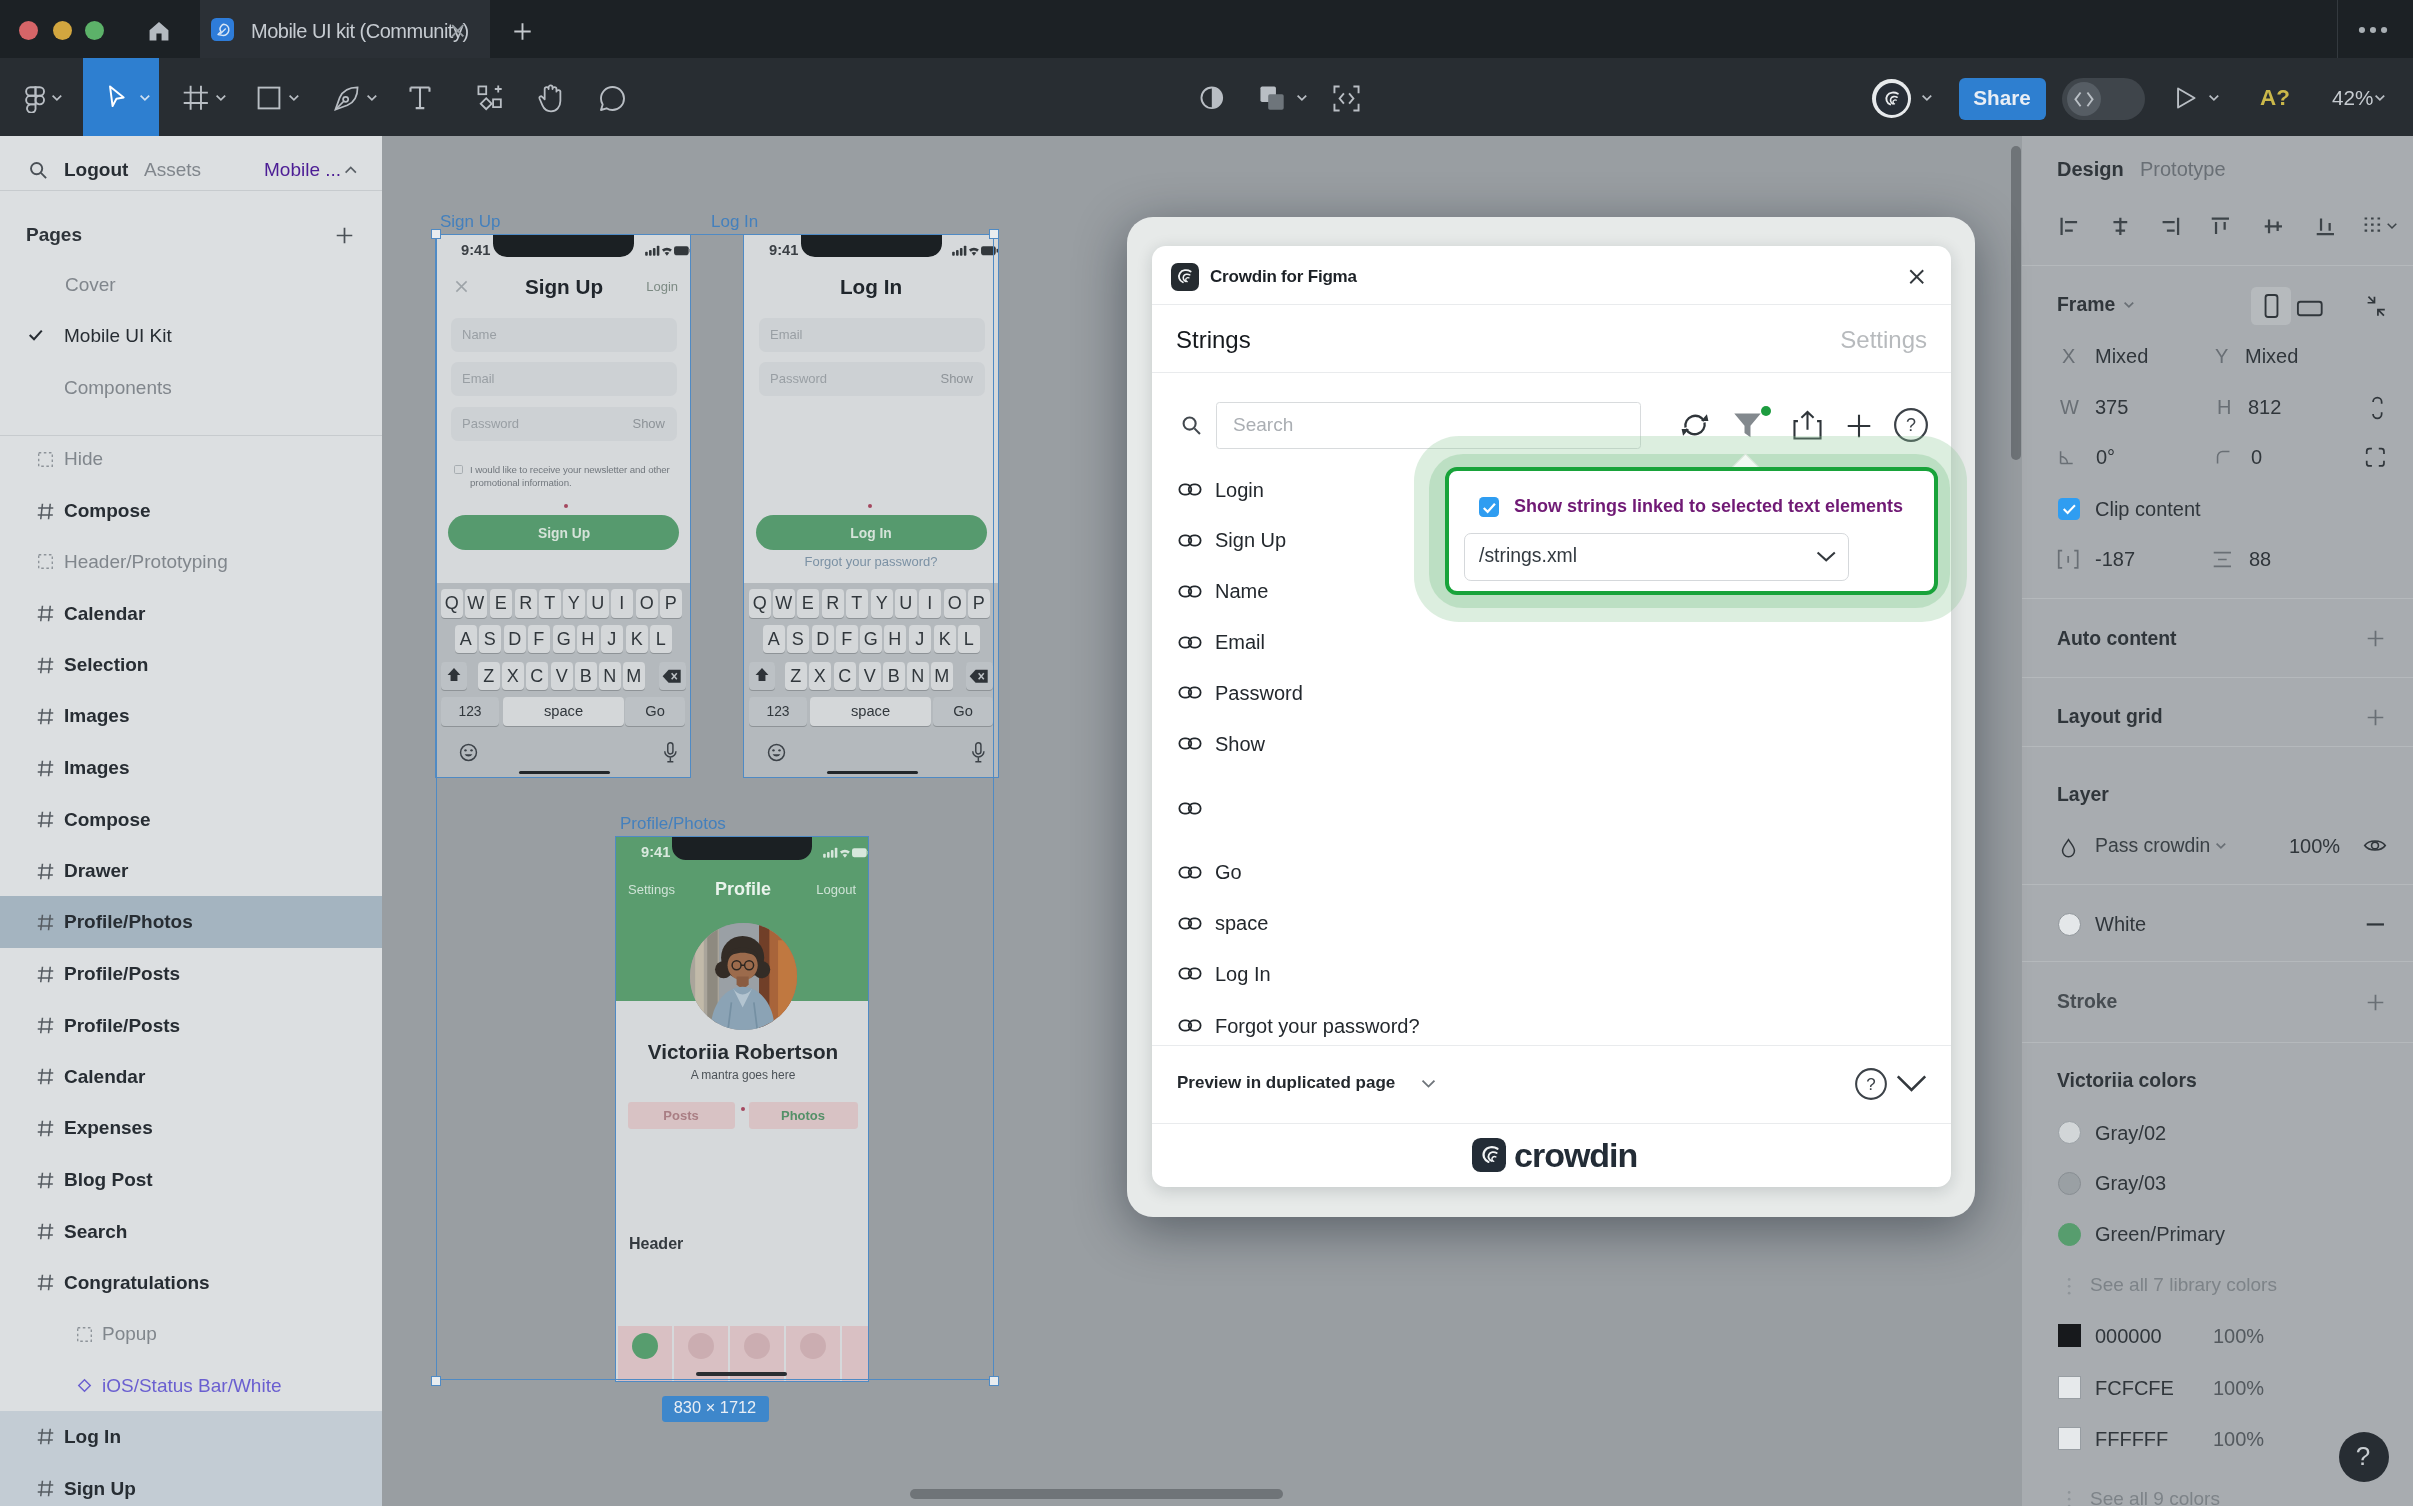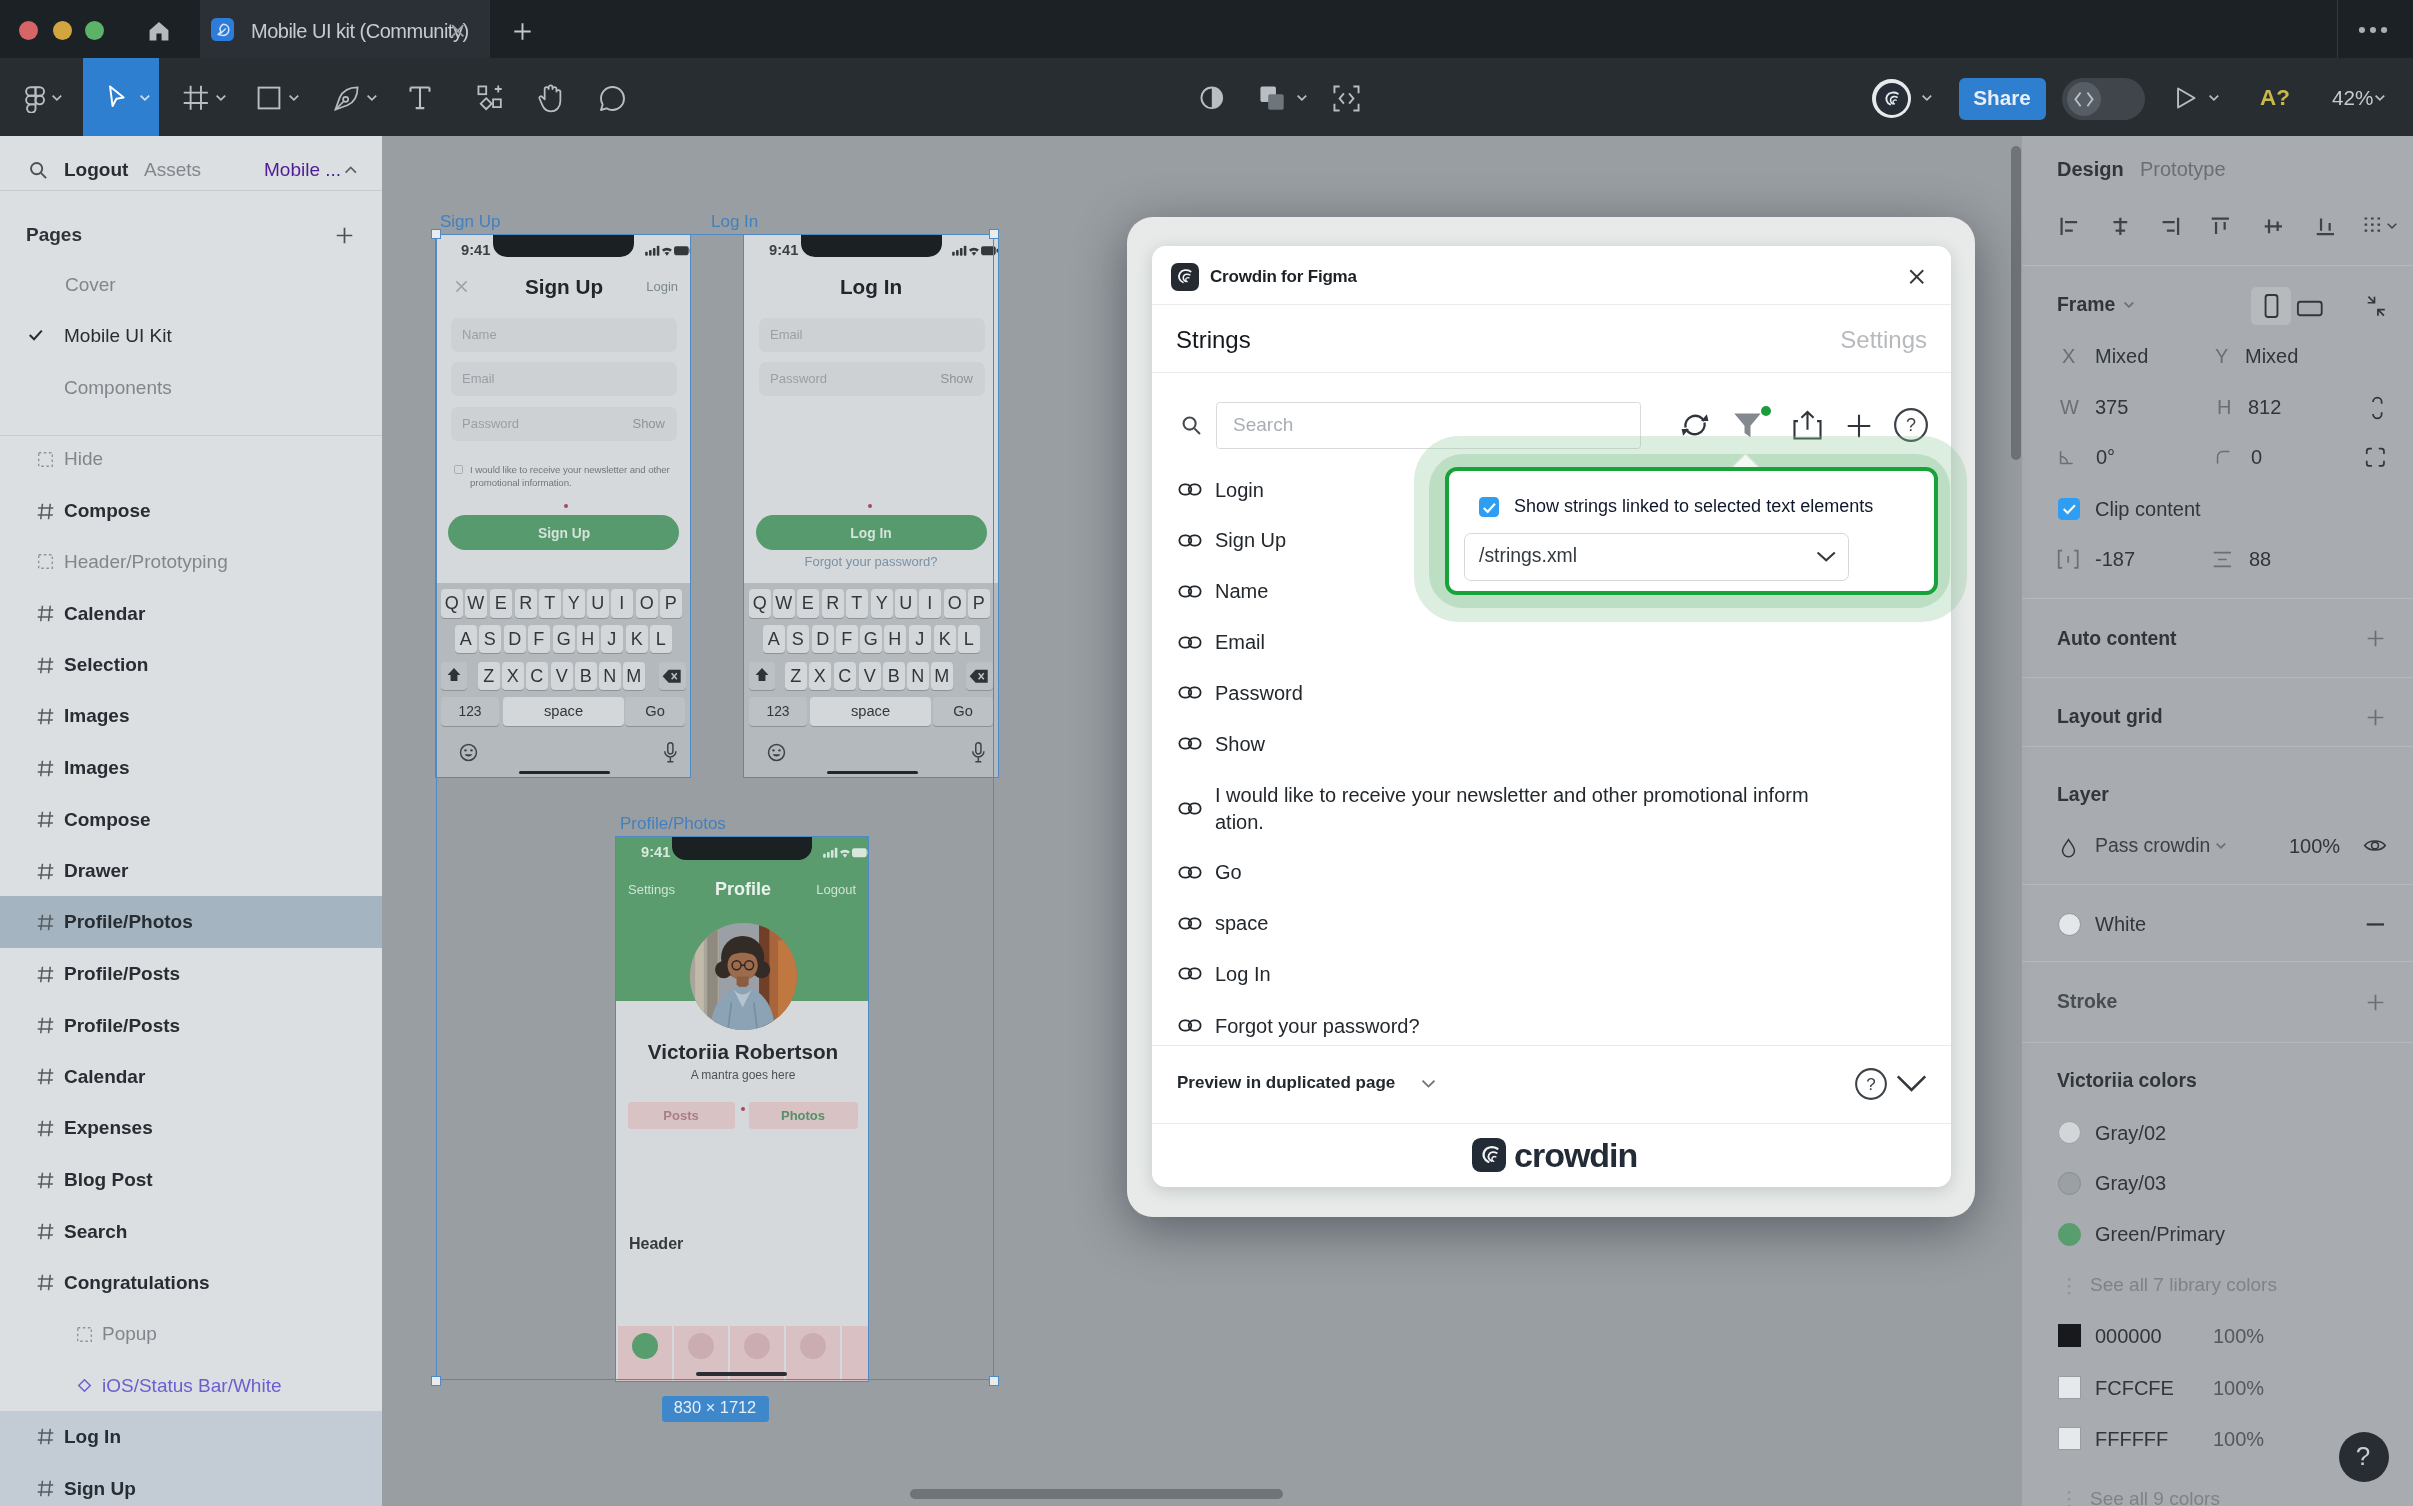--- a/index.html
+++ b/index.html
@@ -929,30 +929,29 @@
       </g>
     </svg>
 <div style="left:1215px;position:absolute;top:974px;transform:translateY(-50%);font-size:20px;color:#23282d;font-weight:400;white-space:nowrap;line-height:1.2;">Log In</div>
 <svg style="position:absolute;left:1178px;top:1017px" width="24" height="17" viewBox="0 0 28 20" fill="none">
       <g stroke="#23282d" stroke-width="2.1" fill="none">
 <rect x="1.5" y="4" width="14" height="12" rx="6"></rect>
         <rect x="12.5" y="4" width="14" height="12" rx="6"></rect>
       </g>
     </svg>
 <div style="left:1215px;position:absolute;top:1026px;transform:translateY(-50%);font-size:20px;color:#23282d;font-weight:400;white-space:nowrap;line-height:1.2;">Forgot your password?</div>
-<div style="position:absolute;left:1215px;top:782px;font-size:20px;color:#23282d;line-height:27px">I would like to receive your newsletter and other promotional inform<br>ation.</div>
 <div style="position:absolute;left:1414px;top:436px;width:553px;height:186px;background:rgba(138,199,150,0.30);border-radius:45px;"></div>
 <div style="position:absolute;left:1429px;top:454px;width:521px;height:154px;background:rgba(138,199,150,0.38);border-radius:34px;"></div>
 <div style="position:absolute;left:1734px;top:458px;width:23px;height:23px;background:rgba(252,254,252,0.85);border:0.9px solid rgba(190,205,192,0.5);transform:rotate(45deg);"></div>
 <div style="position:absolute;left:1445px;top:467px;width:493px;height:128px;background:#ffffff;border:4.3px solid #18a33a;border-radius:12px;"></div>
 <div style="position:absolute;left:1479px;top:497px;width:20px;height:20px;background:#2f9df1;border-radius:4.3px;"></div>
 <svg style="position:absolute;left:1482px;top:502px" width="14.7" height="12" viewBox="0 0 17 14" fill="none">
       <path d="M2 7 L6.5 11.5 L15 2" stroke="#fff" stroke-width="2.6" fill="none"></path>
     </svg>
-<div style="left:1514px;position:absolute;top:507px;transform:translateY(-50%);font-size:18px;color:#0f172a;font-weight:400;white-space:nowrap;line-height:1.2;">Show strings linked to selected text elements</div>
+<div style="left:1514px;position:absolute;top:507px;transform:translateY(-50%);font-size:18px;color:#701a75;font-weight:700;white-space:nowrap;line-height:1.2;">Show strings linked to selected text elements</div>
 <div style="position:absolute;left:1464px;top:533px;width:385px;height:48px;background:#fff;border:1.7px solid #d5d8db;border-radius:6.9px;"></div>
 <div style="left:1479px;position:absolute;top:556px;transform:translateY(-50%);font-size:19.4px;color:#333a40;font-weight:400;white-space:nowrap;line-height:1.2;">/strings.xml</div>
 <svg style="position:absolute;left:1815px;top:550px" width="22.4" height="13.8" viewBox="0 0 26 16" fill="none">
       <path d="M3 3 L13 12 L23 3" stroke="#33383d" stroke-width="2.4" fill="none"></path>
     </svg>
 <div style="position:absolute;left:1152px;top:1045px;width:799px;height:0.9px;background:#e9ebed;"></div>
 <div style="left:1177px;position:absolute;top:1083px;transform:translateY(-50%);font-size:17px;color:#23282d;font-weight:700;white-space:nowrap;line-height:1.2;">Preview in duplicated page</div>
 <svg style="position:absolute;left:1420px;top:1078px" width="17" height="12" viewBox="0 0 20 14" fill="none">
       <path d="M3 3 L10 10 L17 3" stroke="#6e747a" stroke-width="2.2" fill="none"></path>
     </svg>

